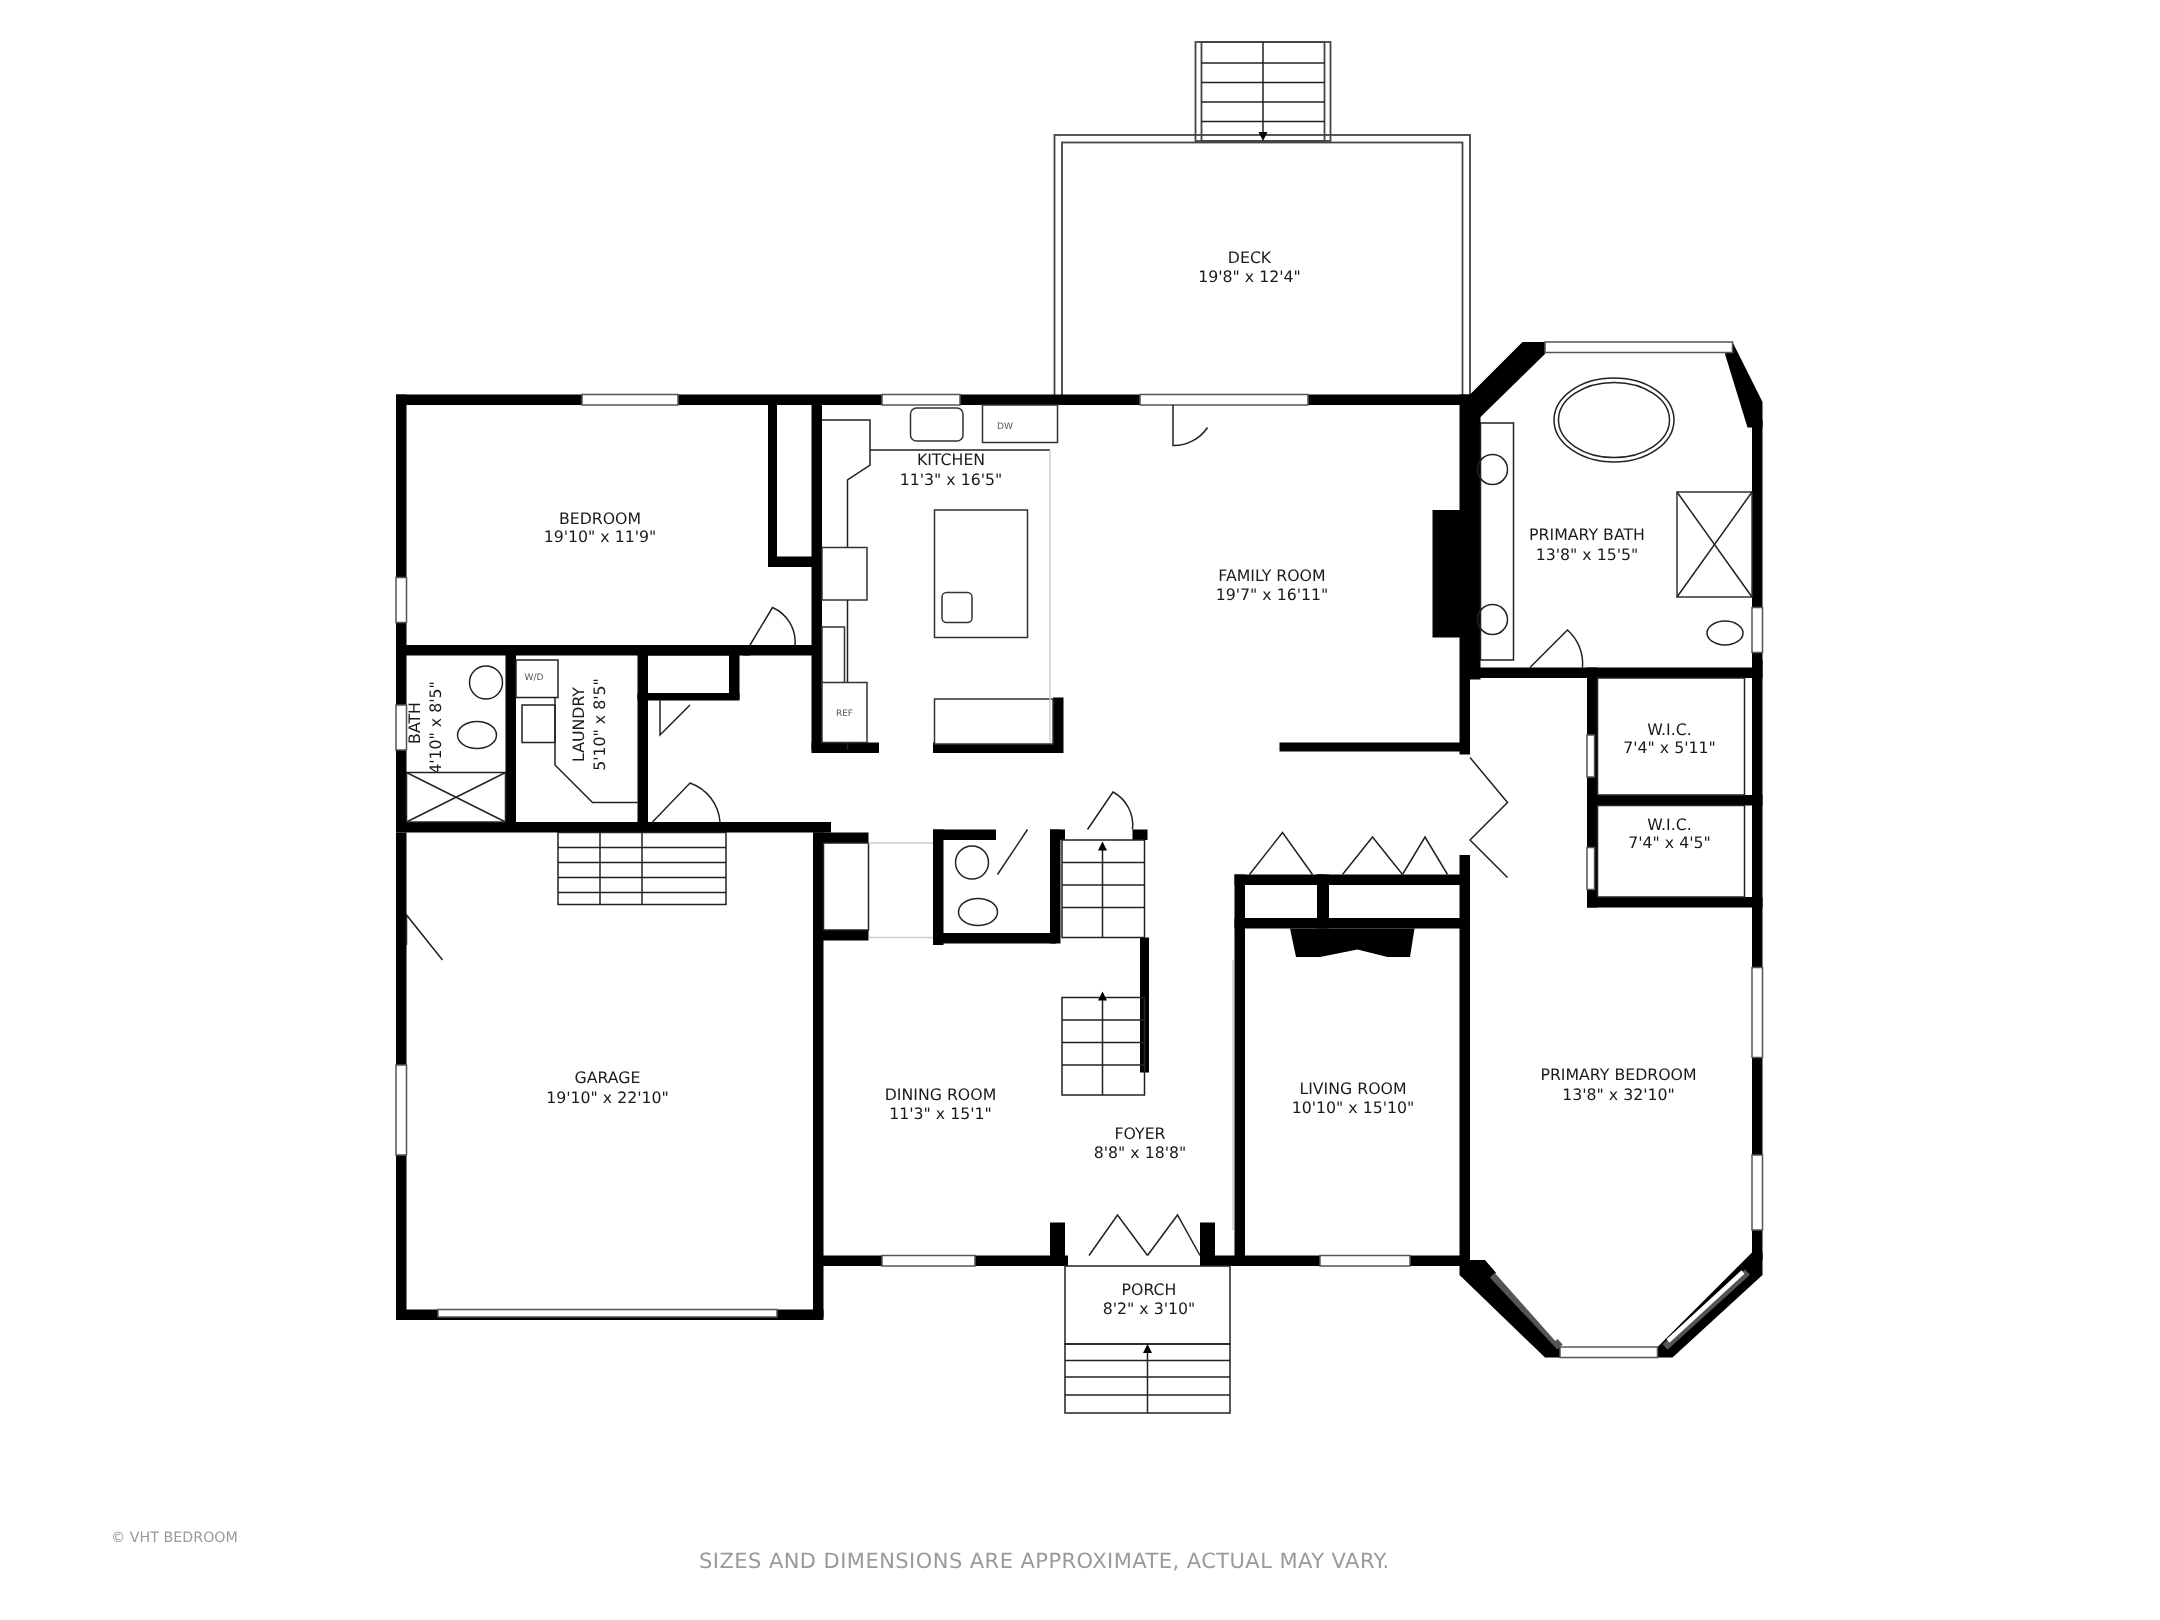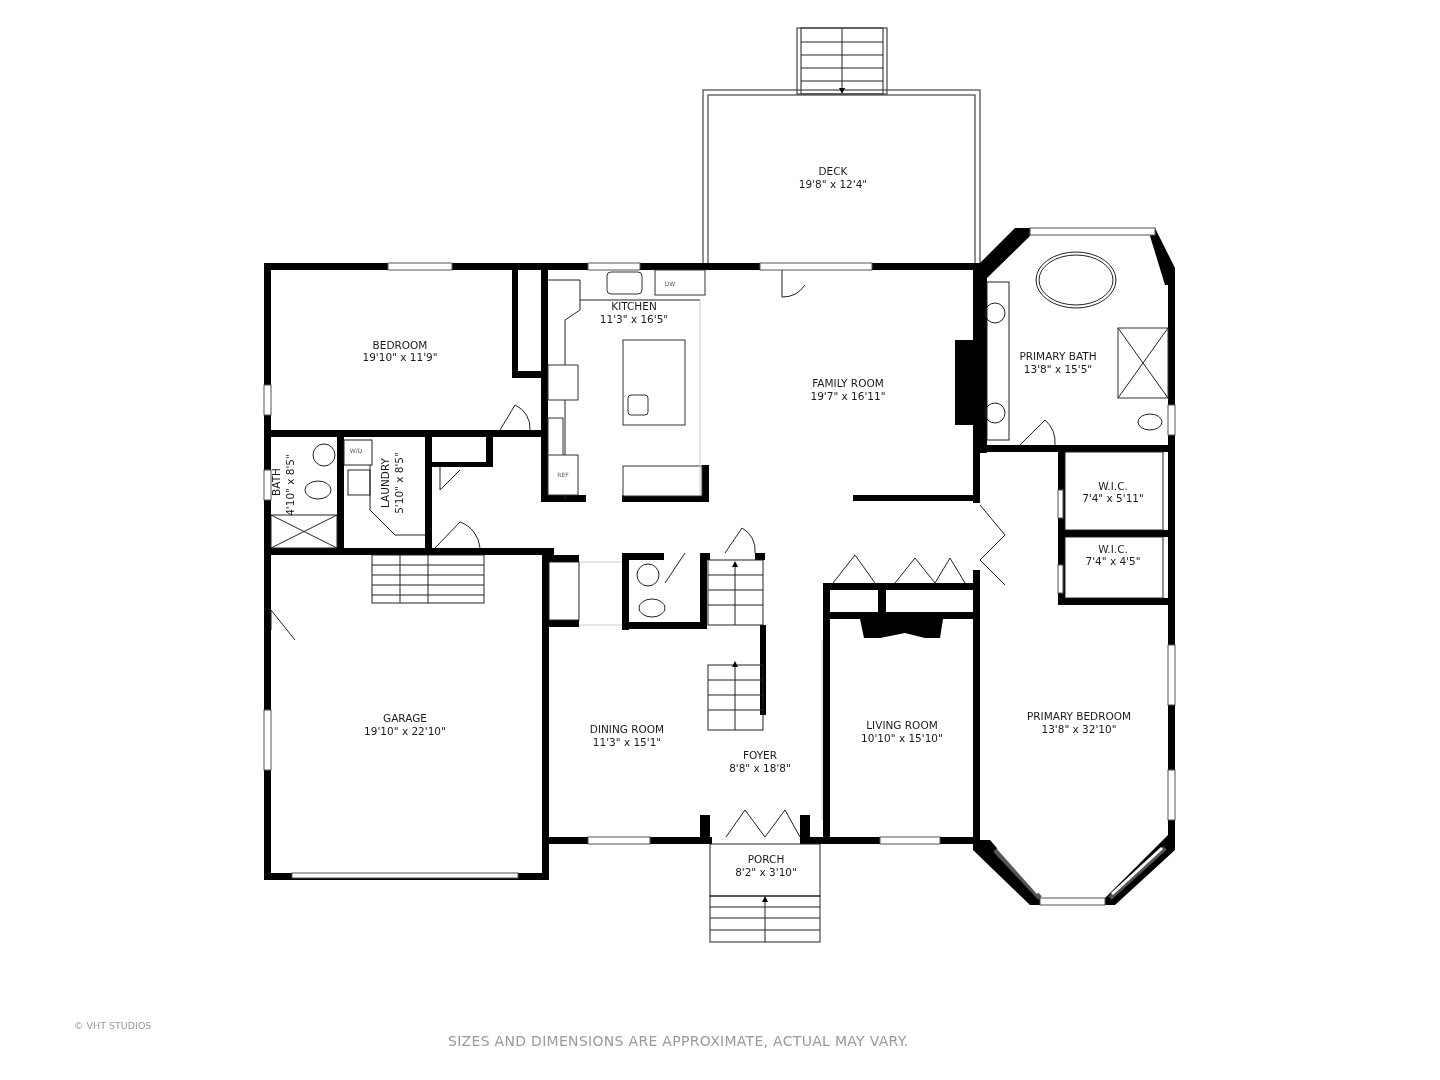--- a/index.html
+++ b/index.html
@@ -8,21 +8,21 @@
   #plan { position: absolute; left: 0; top: 0; width: 1440px; height: 1080px; }
   .wall { fill: #000; }
   .thin { fill: none; stroke: #222; stroke-width: 1; }
   .thin2 { fill: #fff; stroke: #333; stroke-width: 1; }
   .win { fill: #fff; stroke: #555; stroke-width: 1; }
   .outline { fill: none; stroke: #444; stroke-width: 1.2; }
   .lbl { font-family: "DejaVu Sans", sans-serif; font-size: 10.5px; fill: #1a1a1a; text-anchor: middle; }
   .tiny { font-family: "DejaVu Sans", sans-serif; font-size: 6px; fill: #555; text-anchor: middle; }
   .footer { position: absolute; font-family: "DejaVu Sans", sans-serif; color: #9a9a9a; }
   .copyright { left: 74px; top: 1020px; font-size: 9.5px; color: #999; }
-  .disclaimer { left: 448px; top: 1033px; font-size: 14px; letter-spacing: 0.3px; color: #9a9a9a; }
+  .disclaimer { left: 466px; top: 1033px; font-size: 14px; letter-spacing: 0.3px; color: #9a9a9a; }
 </style>
 </head>
 <body>
 
 <svg id="plan" viewBox="0 0 1440 1080" xmlns="http://www.w3.org/2000/svg">
 
   <g>
     <rect x="703" y="90" width="277" height="176" class="outline"></rect>
     <rect x="708" y="95" width="267" height="171" class="outline"></rect>
 
@@ -268,14 +268,14 @@
     <text x="902" y="742" class="lbl">10'10" x 15'10"</text>
 
     <text x="1079" y="720" class="lbl">PRIMARY BEDROOM</text>
     <text x="1079" y="733" class="lbl">13'8" x 32'10"</text>
 
     <text x="766" y="863" class="lbl">PORCH</text>
     <text x="766" y="876" class="lbl">8'2" x 3'10"</text>
   </g>
 </svg>
 
-<div class="footer copyright">© VHT STUDIOS</div>
+<div class="footer copyright">© VHT BEDROOM</div>
 <div class="footer disclaimer">SIZES AND DIMENSIONS ARE APPROXIMATE, ACTUAL MAY VARY.</div>
 
 </body></html>

